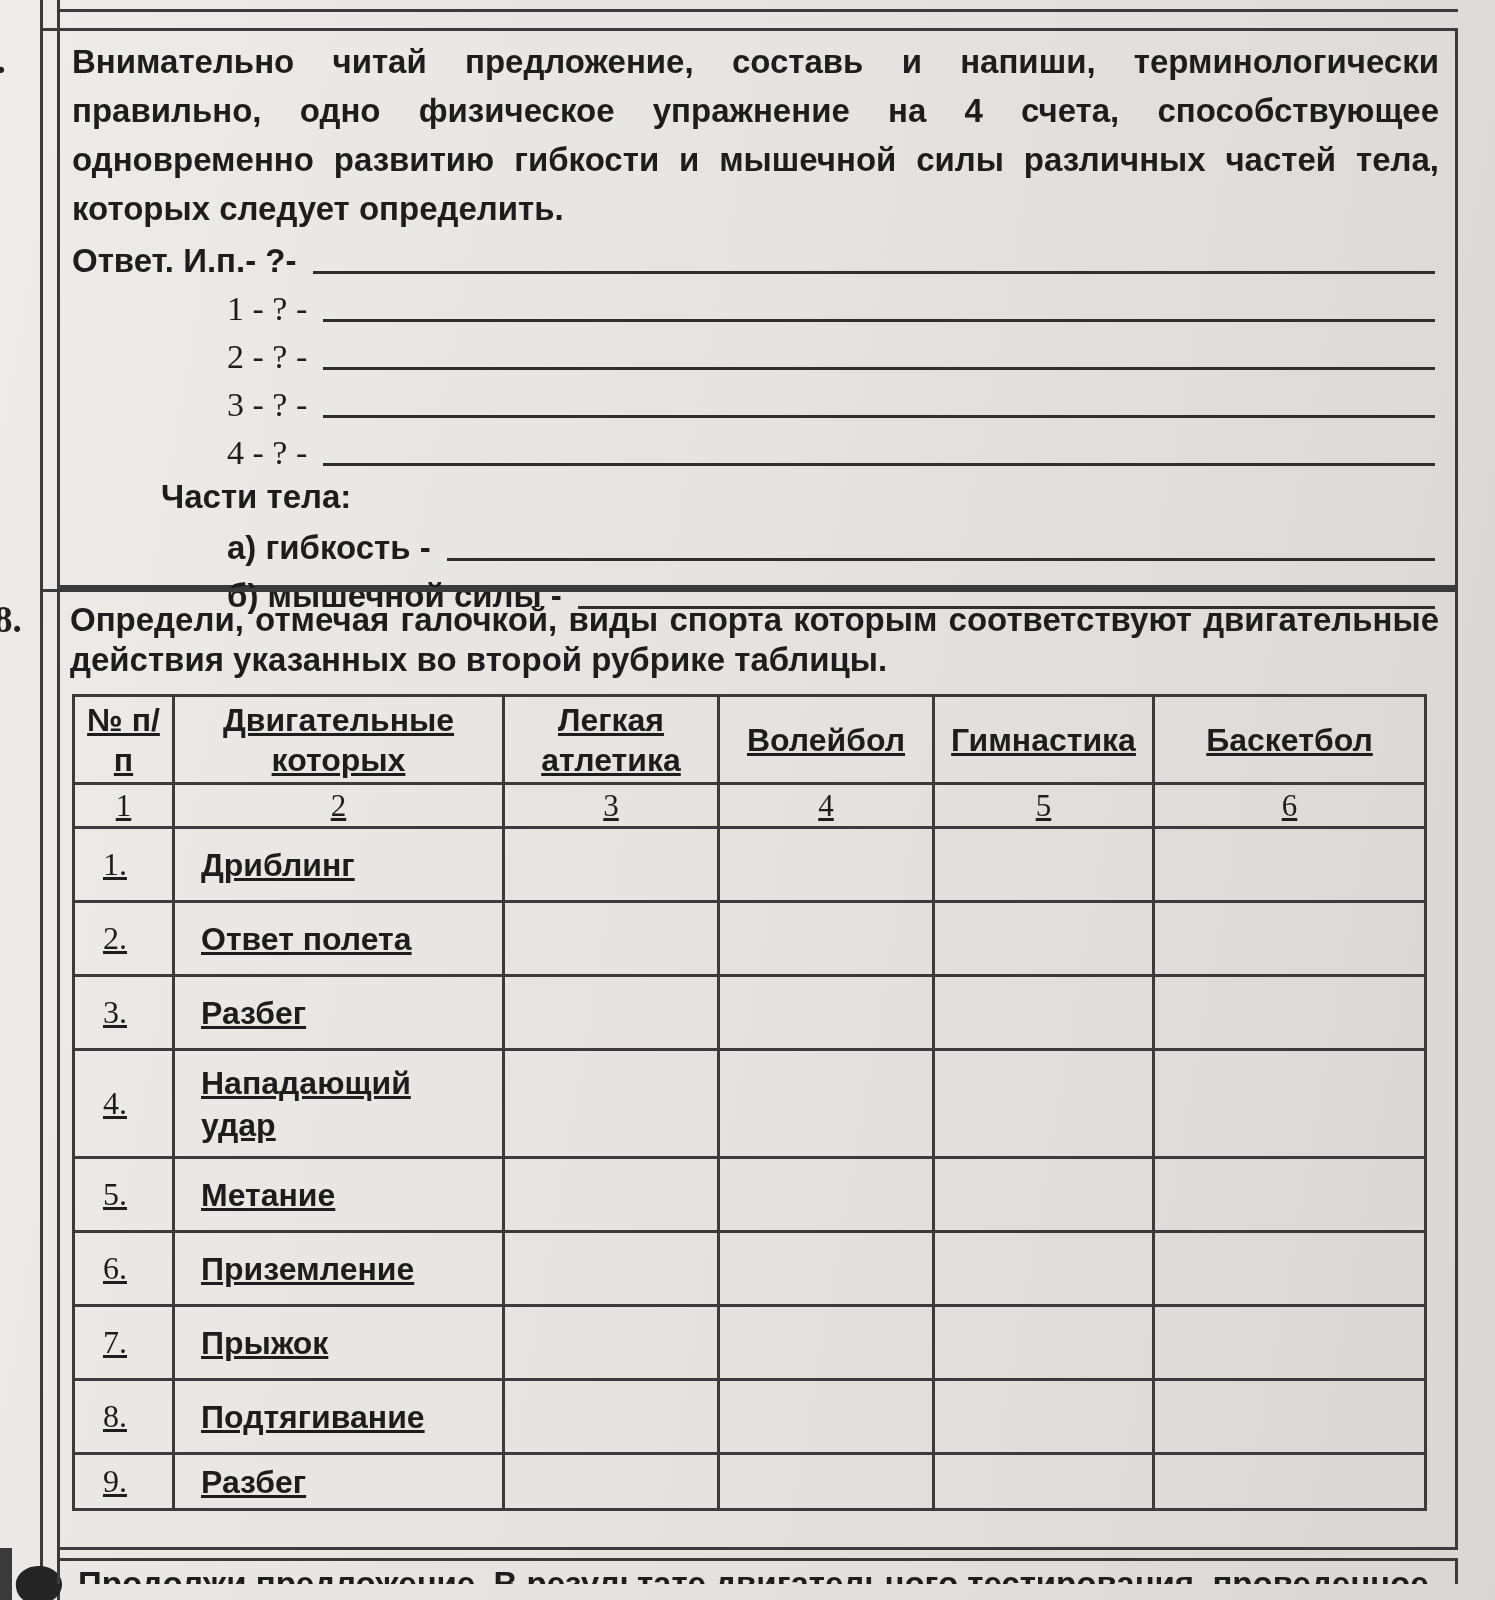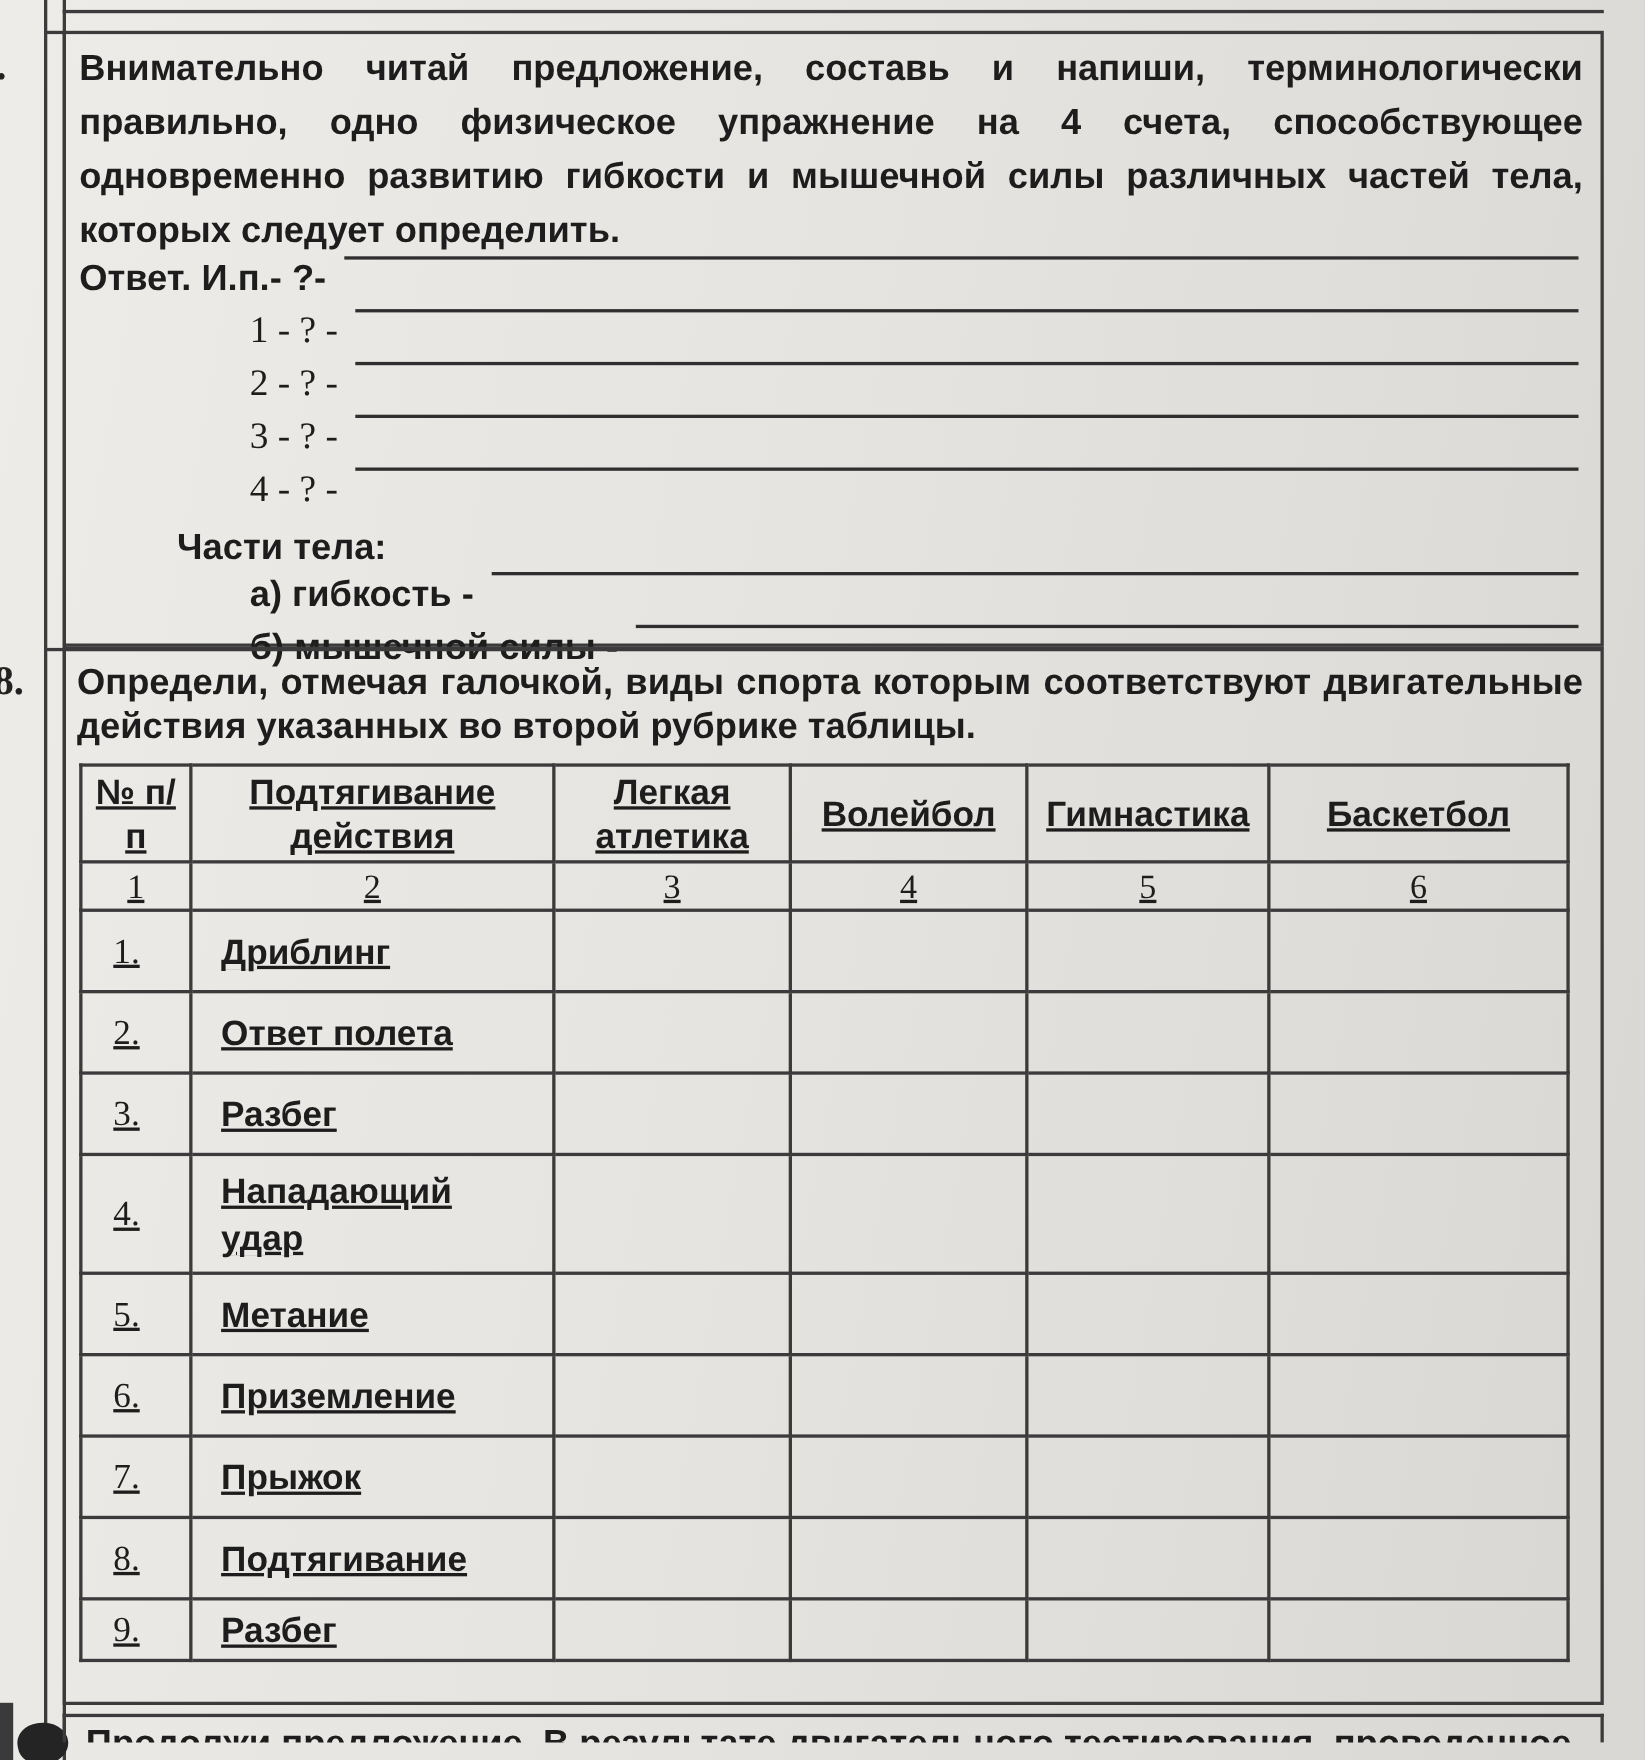--- a/index.html
+++ b/index.html
@@ -29,21 +29,21 @@
   .q8 { height:962px; border-top-width:4px; padding:8px 16px 0 10px; }
   .qfooter { margin-top:8px; height:26px; padding:4px 14px 0 18px; overflow:hidden; border-bottom:none; }
 
   .qnum { position:absolute; font-family:"Liberation Serif",serif; font-size:37px; font-weight:700; color:#222; }
   .qnum-7 { left:-82px; top:8px; }
   .qnum-8 { left:-66px; top:6px; }
 
   .prompt { font-size:33px; line-height:49px; font-weight:600; text-align:justify; }
   .q8 .prompt { line-height:40px; margin-bottom:5px; }
 
-  .ans-row { display:flex; height:48px; }
+  .ans-row { display:flex; align-items:flex-end; height:48px; }
   .ans-row .lbl { font-size:33px; font-weight:600; white-space:nowrap; line-height:40px; }
   .ans-row .lbl.serif { font-family:"Liberation Serif",serif; font-weight:400; font-size:34px; }
   .ans-row .blank { flex:1; border-bottom:3px solid #2f2f2f; margin:0 4px 7px 16px; height:1px; }
   .indent { margin-left:155px; }
   .parts-label { margin-left:89px; font-size:33px; font-weight:600; height:47px; display:flex; align-items:center; }
 
   table { border-collapse:collapse; width:1352px; table-layout:fixed; margin-top:14px; margin-left:2px;text-decoration:underline; }
   th, td { border:3px solid #3b3b3b; }
   col.c1 { width:100px; } col.c2 { width:330px; } col.c3 { width:215px; }
   col.c4 { width:215px; } col.c5 { width:220px; } col.c6 { width:272px; }
@@ -116,21 +116,21 @@
           <col class="c1">
             <col class="c2">
             <col class="c3">
             <col class="c4">
             <col class="c5">
             <col class="c6">
         </colgroup>
         <tbody>
           <tr>
             <th>№ п/п</th>
-            <th>Подтягивание действия</th>
+            <th>Двигательные которых</th>
             <th>Легкая атлетика</th>
             <th>Волейбол</th>
             <th>Гимнастика</th>
             <th>Баскетбол</th>
           </tr>
           <tr class="colnums">
             <td>1</td>
             <td>2</td>
             <td>3</td>
             <td>4</td>

